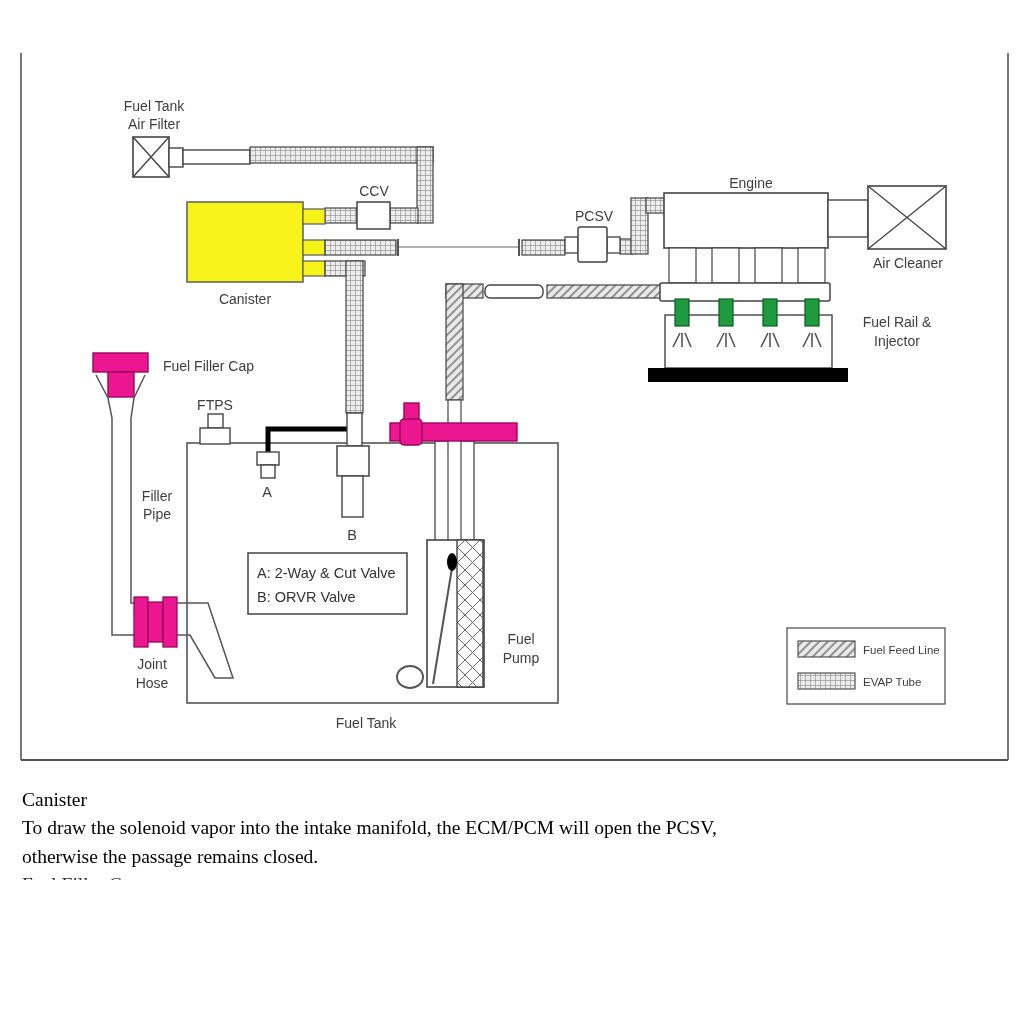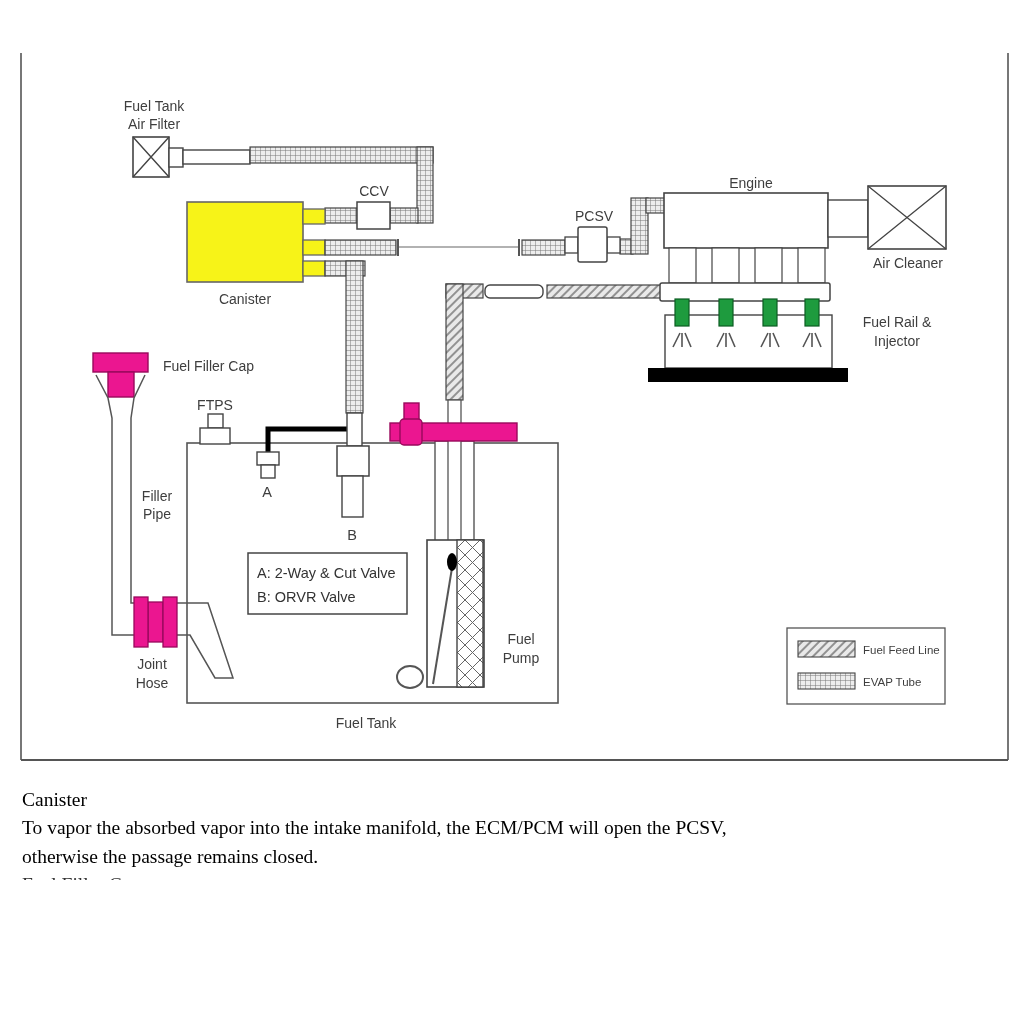--- a/index.html
+++ b/index.html
@@ -211,17 +211,17 @@
     <rect x="798" y="641" width="57" height="16" fill="url(#feed)" stroke="#444" stroke-width="1.1"></rect>
     <text x="863" y="654" class="lbl-sm">Fuel Feed Line</text>
     <rect x="798" y="673" width="57" height="16" fill="url(#evap)" stroke="#444" stroke-width="1.1"></rect>
     <text x="863" y="686" class="lbl-sm">EVAP Tube</text>
   </g>
 </svg>
 
 
 <div class="textblock">
   <p>Canister</p>
-  <p>To vapor the absorbed vapor into the intake manifold, the ECM/PCM will open the PCSV, otherwise the passage remains closed.</p>
+  <p>To draw the solenoid vapor into the intake manifold, the ECM/PCM will open the PCSV, otherwise the passage remains closed.</p>
   <p class="clip-line">Fuel Filler Cap</p>
 </div>
 
 </div>
 
 </body></html>

